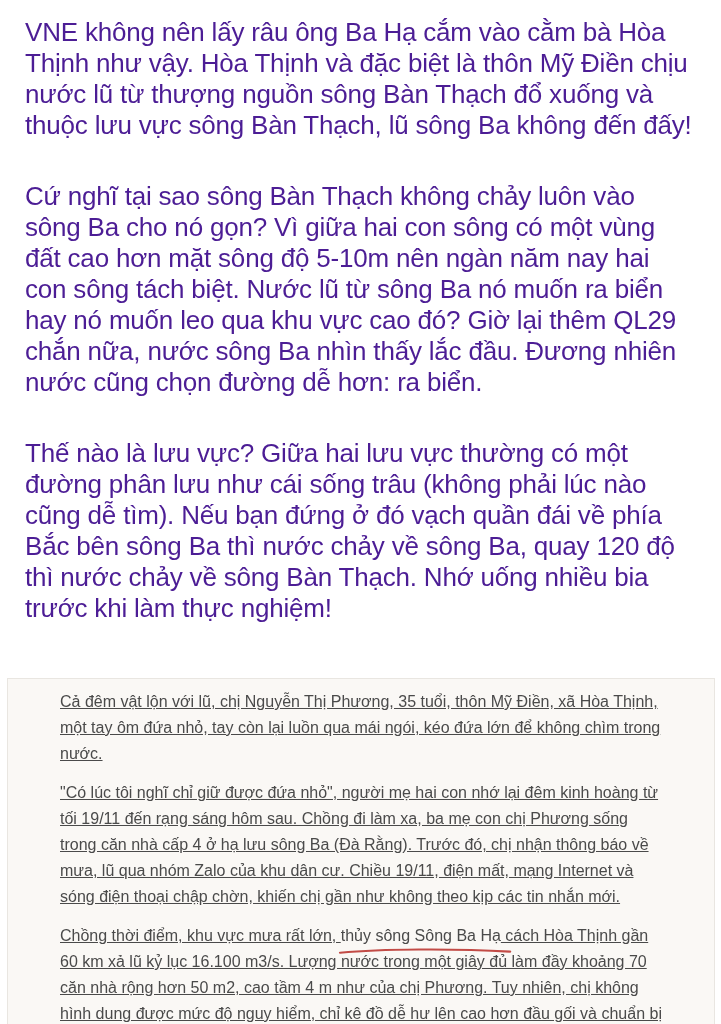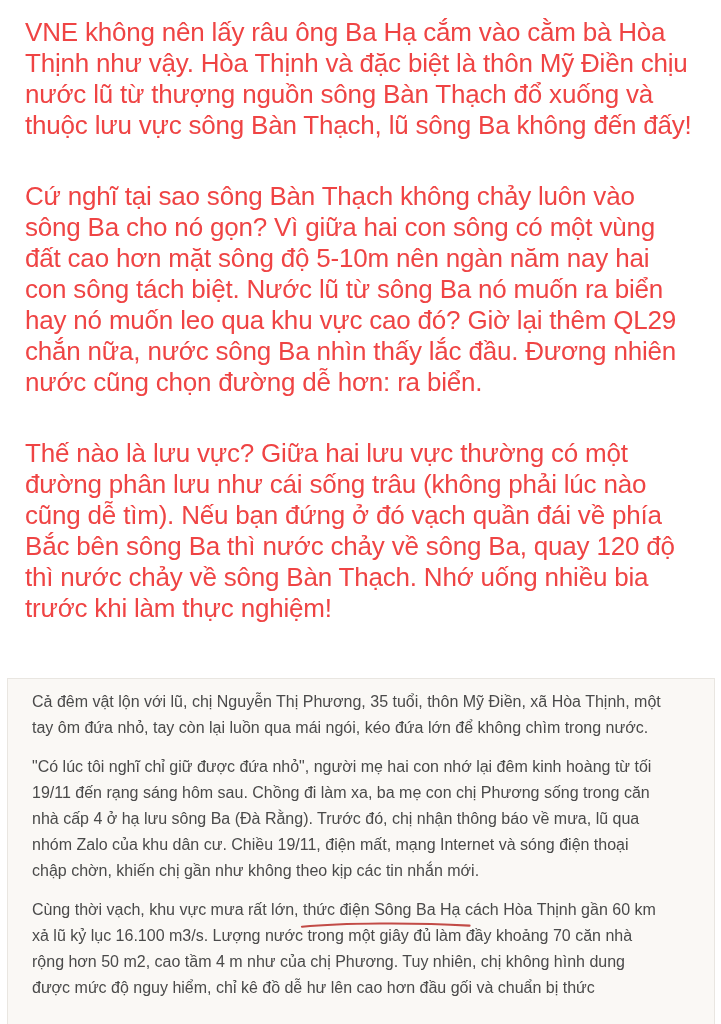--- a/index.html
+++ b/index.html
@@ -8,35 +8,36 @@
     background: #ffffff;
     overflow: hidden;
     font-family: "Liberation Sans", "DejaVu Sans", sans-serif;
     position: relative;
   }
   .post {
     padding: 17px 25px 0 25px;
     font-size: 26px;
     line-height: 31px;
     letter-spacing: -0.2px;
-    color: #ef4444;
+    color: #4c1d95;
   }
   .post p { margin: 0 0 40px 0; }
   .quote {
     position: absolute;
     left: 7px; right: 6px;
     top: 678px; bottom: 0;
     background: #faf8f5;
     border: 1px solid #e9e6e1;
     border-bottom: none;
-    padding: 10px 52px 0 24px;
+    padding: 10px 52px 0 52px;
     font-size: 16px;
     line-height: 26px;
     color: #4a4a4a;
     overflow: hidden;
+    text-decoration: underline;
   }
   .quote p { margin: 0 0 13px 0; }
   .hl {
     position: relative;
     display: inline-block;
   }
   .hl svg {
     position: absolute;
     left: -3px; bottom: -6px;
     width: calc(100% + 14px);
@@ -49,17 +50,17 @@
 
 <div class="post">
   <p>VNE không nên lấy râu ông Ba Hạ cắm vào cằm bà Hòa Thịnh như vậy. Hòa Thịnh và đặc biệt là thôn Mỹ Điền chịu nước lũ từ thượng nguồn sông Bàn Thạch đổ xuống và thuộc lưu vực sông Bàn Thạch, lũ sông Ba không đến đấy!</p>
   <p>Cứ nghĩ tại sao sông Bàn Thạch không chảy luôn vào sông Ba cho nó gọn? Vì giữa hai con sông có một vùng đất cao hơn mặt sông độ 5-10m nên ngàn năm nay hai con sông tách biệt. Nước lũ từ sông Ba nó muốn ra biển hay nó muốn leo qua khu vực cao đó? Giờ lại thêm QL29 chắn nữa, nước sông Ba nhìn thấy lắc đầu. Đương nhiên nước cũng chọn đường dễ hơn: ra biển.</p>
   <p>Thế nào là lưu vực? Giữa hai lưu vực thường có một đường phân lưu như cái sống trâu (không phải lúc nào cũng dễ tìm). Nếu bạn đứng ở đó vạch quần đái về phía Bắc bên sông Ba thì nước chảy về sông Ba, quay 120 độ thì nước chảy về sông Bàn Thạch. Nhớ uống nhiều bia trước khi làm thực nghiệm!</p>
 </div>
 
 <div class="quote">
   <p>Cả đêm vật lộn với lũ, chị Nguyễn Thị Phương, 35 tuổi, thôn Mỹ Điền, xã Hòa Thịnh, một tay ôm đứa nhỏ, tay còn lại luồn qua mái ngói, kéo đứa lớn để không chìm trong nước.</p>
   <p>"Có lúc tôi nghĩ chỉ giữ được đứa nhỏ", người mẹ hai con nhớ lại đêm kinh hoàng từ tối 19/11 đến rạng sáng hôm sau. Chồng đi làm xa, ba mẹ con chị Phương sống trong căn nhà cấp 4 ở hạ lưu sông Ba (Đà Rằng). Trước đó, chị nhận thông báo về mưa, lũ qua nhóm Zalo của khu dân cư. Chiều 19/11, điện mất, mạng Internet và sóng điện thoại chập chờn, khiến chị gần như không theo kịp các tin nhắn mới.</p>
-  <p><span>Cùng thời vạch, khu vực mưa rất lớn, </span><span class="hl"><span>thức điện Sông Ba Hạ</span><svg viewBox="0 0 160 10" preserveAspectRatio="none">
+  <p><span>Chồng thời điểm, khu vực mưa rất lớn, </span><span class="hl"><span>thủy sông Sông Ba Hạ</span><svg viewBox="0 0 160 10" preserveAspectRatio="none">
           <path d="M2 7.5 C 40 3.2, 105 2.6, 158 6.2" fill="none" stroke="#c24b46" stroke-width="2.4" stroke-linecap="round"></path>
         </svg></span><span> cách Hòa Thịnh gần 60 km xả lũ kỷ lục 16.100 m3/s. Lượng nước trong một giây đủ làm đầy khoảng 70 căn nhà rộng hơn 50 m2, cao tầm 4 m như của chị Phương. Tuy nhiên, chị không hình dung được mức độ nguy hiểm, chỉ kê đồ dễ hư lên cao hơn đầu gối và chuẩn bị thức</span></p>
 
 </div>
 
 </body></html>

